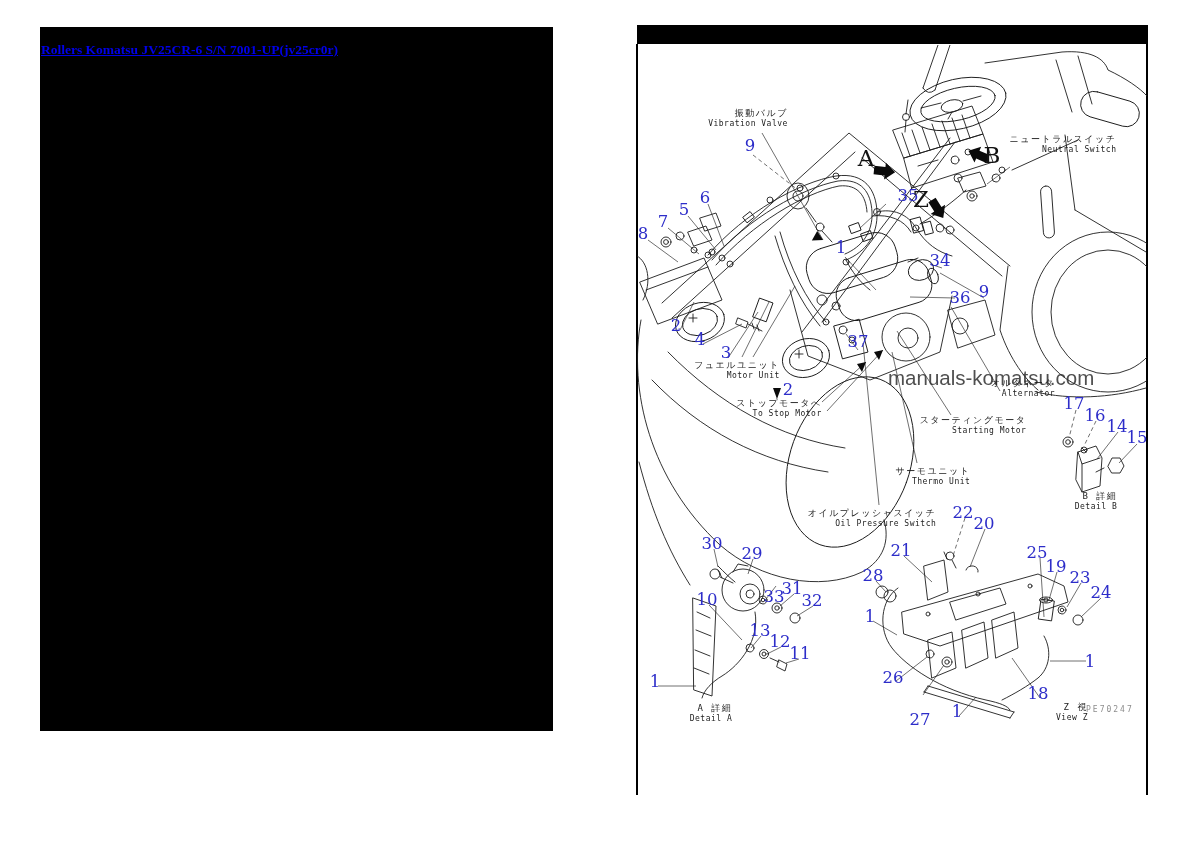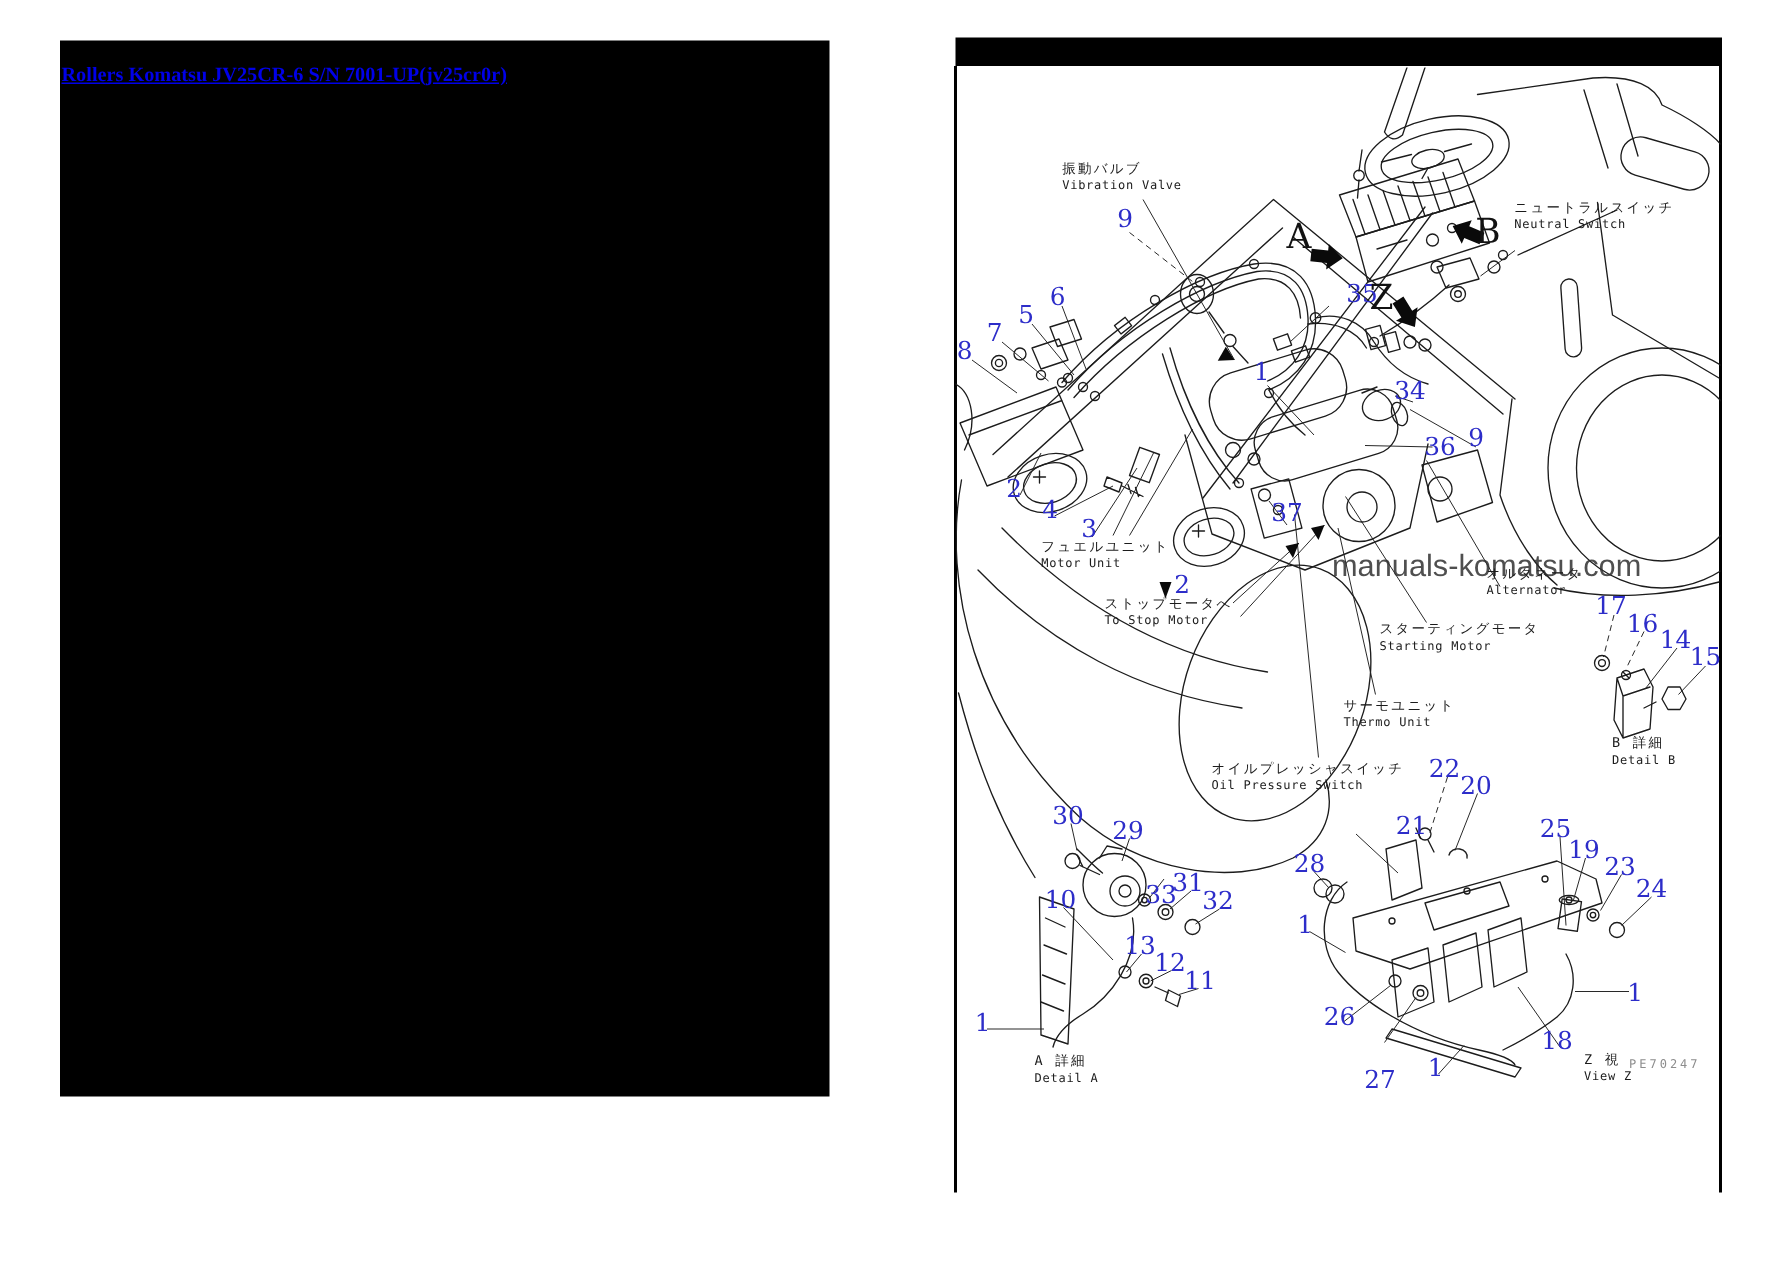--- a/index.html
+++ b/index.html
@@ -22,21 +22,21 @@
     position:absolute;transform:translate(-50%,0);
     color:#2d2dc9;font-family:"DejaVu Serif",serif;
     font-size:16.5px;font-weight:500;line-height:1;white-space:nowrap;
   }
   .view-letter{
     position:absolute;transform:translate(-50%,0);
     color:#121212;font-family:"DejaVu Serif",serif;
     font-size:23px;line-height:1;white-space:nowrap;
   }
   .dlabel{
-    position:absolute;transform:translate(-50%,0);text-align:left;
+    position:absolute;transform:translate(-50%,0);text-align:right;
     font-family:"DejaVu Sans Mono",monospace;color:#1b1b1b;
     white-space:nowrap;line-height:1.35;
   }
   .dlabel .jp{font-size:9px;letter-spacing:1.5px;}
   .dlabel .en{font-size:8px;letter-spacing:.5px;}
   .watermark{
     position:absolute;left:888px;top:366px;
     font-family:"Liberation Sans",sans-serif;font-size:20.5px;
     color:#2e2e2e;opacity:.84;white-space:nowrap;
   }
@@ -288,21 +288,21 @@
     <div class="callout" style="left: 858px; top: 334px;">37</div>
     <div class="callout" style="left: 788px; top: 382px;">2</div>
     <div class="callout" style="left: 1074px; top: 396px;">17</div>
     <div class="callout" style="left: 1095px; top: 408px;">16</div>
     <div class="callout" style="left: 1117px; top: 419px;">14</div>
     <div class="callout" style="left: 1137px; top: 430px;">15</div>
     <div class="callout" style="left: 963px; top: 505px;">22</div>
     <div class="callout" style="left: 984px; top: 516px;">20</div>
     <div class="callout" style="left: 712px; top: 536px;">30</div>
     <div class="callout" style="left: 752px; top: 546px;">29</div>
-    <div class="callout" style="left: 901px; top: 543px; margin-left: 40px;">21</div>
+    <div class="callout" style="left: 901px; top: 543px;">21</div>
     <div class="callout" style="left: 1037px; top: 545px;">25</div>
     <div class="callout" style="left: 1056px; top: 559px;">19</div>
     <div class="callout" style="left: 1080px; top: 570px;">23</div>
     <div class="callout" style="left: 1101px; top: 585px;">24</div>
     <div class="callout" style="left: 873px; top: 568px;">28</div>
     <div class="callout" style="left: 774px; top: 573px; margin-top: 16px;">33</div>
     <div class="callout" style="left: 792px; top: 581px;">31</div>
     <div class="callout" style="left: 812px; top: 593px;">32</div>
     <div class="callout" style="left: 707px; top: 592px;">10</div>
     <div class="callout" style="left: 760px; top: 623px;">13</div>

